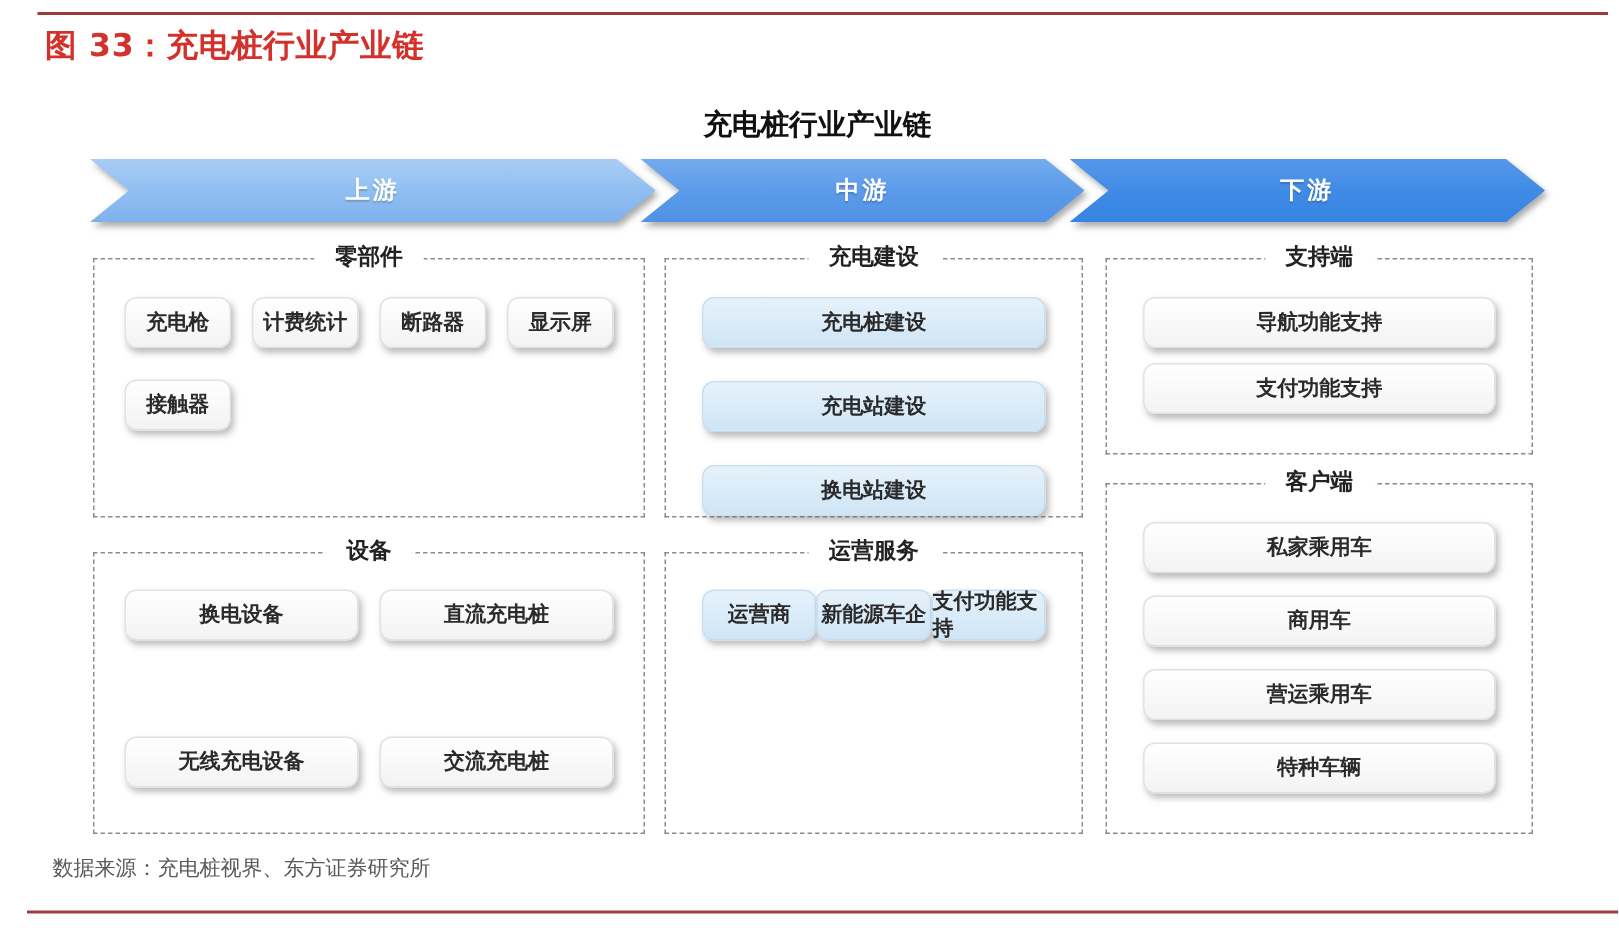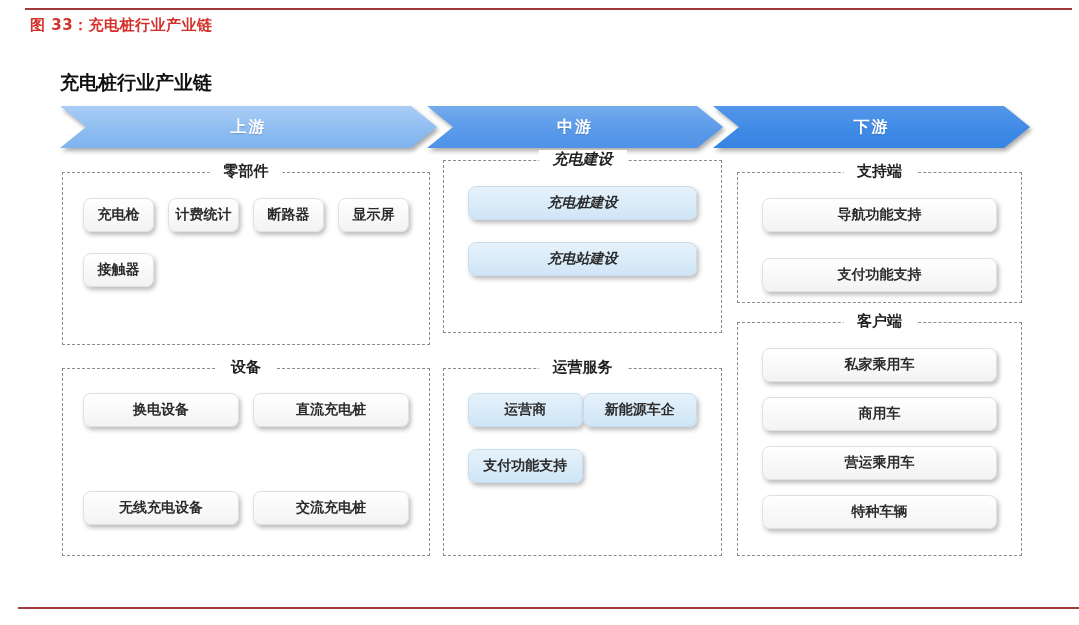--- a/index.html
+++ b/index.html
@@ -6,24 +6,24 @@
   html,body { background:#ffffff; }
   body { font-family:"DejaVu Sans","Liberation Sans",sans-serif; }
   .page {
     position:relative; width:1079px; height:625px; background:#ffffff; overflow:hidden;
   }
   .top-rule {
     position:absolute; left:25px; top:8px; width:1047px; height:2px; background:#9e3a3a;
   }
   .caption {
     position:absolute; left:30px; top:16px;
-    font-size:15px; font-weight:bold; color:#d3312c; letter-spacing:.5px;
+    font-size:21px; font-weight:bold; color:#d3312c; letter-spacing:.5px;
   }
   .chart-title {
-    position:absolute; left:60px; top:70px; width:970px; text-align:left;
+    position:absolute; left:60px; top:70px; width:970px; text-align:center;
     font-size:19px; font-weight:bold; color:#111;
   }
   
   .arrow-wrap { position:absolute; top:106px; height:42px; filter:drop-shadow(2px 3px 2px rgba(100,100,100,.55)); }
   .arrow {
     width:100%; height:100%;
     clip-path:polygon(0 0, calc(100% - 26px) 0, 100% 50%, calc(100% - 26px) 100%, 0 100%, 26px 50%);
     display:flex; align-items:center; justify-content:center;
   }
   .aw1 { left:60px;  width:377px; }
@@ -46,26 +46,26 @@
     display:flex; align-items:center; justify-content:center;
     font-size:14px; font-weight:bold; color:#2b2b2b;
     box-shadow:2px 3px 4px rgba(110,110,110,.45);
   }
   .item.white { background:linear-gradient(180deg,#ffffff 0%,#f3f3f3 100%); border:1px solid #e1e1e1; }
   .item.blue  { background:linear-gradient(180deg,#e6f2fb 0%,#cfe5f6 100%); border:1px solid #c8def0; }
   .g-parts   { left:62px;  top:172px; width:368px; height:173px; }
   .g-parts   .items { grid-template-columns:1fr 1fr 1fr 1fr; column-gap:14px; row-gap:21px; padding:25px 20px 12px 20px; }
   .g-equip   { left:62px;  top:368px; width:368px; height:188px; }
   .g-equip   .items { grid-template-columns:1fr 1fr; column-gap:14px; row-gap:64px; padding:24px 20px 0 20px; }
-  .g-build   { left:443px; top:160px; width:279px; height:173px;font-style:italic; }
+  .g-build   { left:443px; top:172px; width:279px; height:173px; }
   .g-build   .items { grid-template-columns:1fr; row-gap:22px; padding:25px 24px 0 24px; }
   .g-operate { left:443px; top:368px; width:279px; height:188px; }
-  .g-operate .items { grid-template-columns:1fr 1fr; row-gap:22px; padding:24px 24px 0 24px; }
+  .g-operate .items { grid-template-columns:1fr 1fr 1fr; row-gap:22px; padding:24px 24px 0 24px; }
   .g-support { left:737px; top:172px; width:285px; height:131px; }
-  .g-support .items { grid-template-columns:1fr; row-gap:26px; padding:25px 24px 0 24px; }
+  .g-support .items { grid-template-columns:1fr; row-gap:10px; padding:25px 24px 0 24px; }
   .g-client  { left:737px; top:322px; width:285px; height:234px; }
   .g-client  .items { grid-template-columns:1fr; row-gap:15px; padding:25px 24px 0 24px; }
   
   .source { position:absolute; left:35px; top:570px; font-size:14px; color:#595959; }
   .bottom-rule { position:absolute; left:18px; top:607px; width:1061px; height:2px; background:#a33b3b; }
 </style>
 </head>
 <body>
 
 <div class="page">
@@ -111,20 +111,21 @@
       <div class="item white">无线充电设备</div>
       <div class="item white">交流充电桩</div>
     </div>
   </div>
 
   <div class="group g-build">
     <div class="group-title">充电建设</div>
     <div class="items">
       <div class="item blue">充电桩建设</div>
       <div class="item blue">充电站建设</div>
+      <div class="item blue">换电站建设</div>
     </div>
   </div>
 
   <div class="group g-operate">
     <div class="group-title">运营服务</div>
     <div class="items">
       <div class="item blue">运营商</div>
       <div class="item blue">新能源车企</div>
       <div class="item blue">支付功能支持</div>
     </div>
@@ -141,16 +142,17 @@
   <div class="group g-client">
     <div class="group-title">客户端</div>
     <div class="items">
       <div class="item white">私家乘用车</div>
       <div class="item white">商用车</div>
       <div class="item white">营运乘用车</div>
       <div class="item white">特种车辆</div>
     </div>
   </div>
 
+  <div class="source">数据来源：充电桩视界、东方证券研究所</div>
 
   <div class="bottom-rule"></div>
 
 </div>
 
 </body></html>

